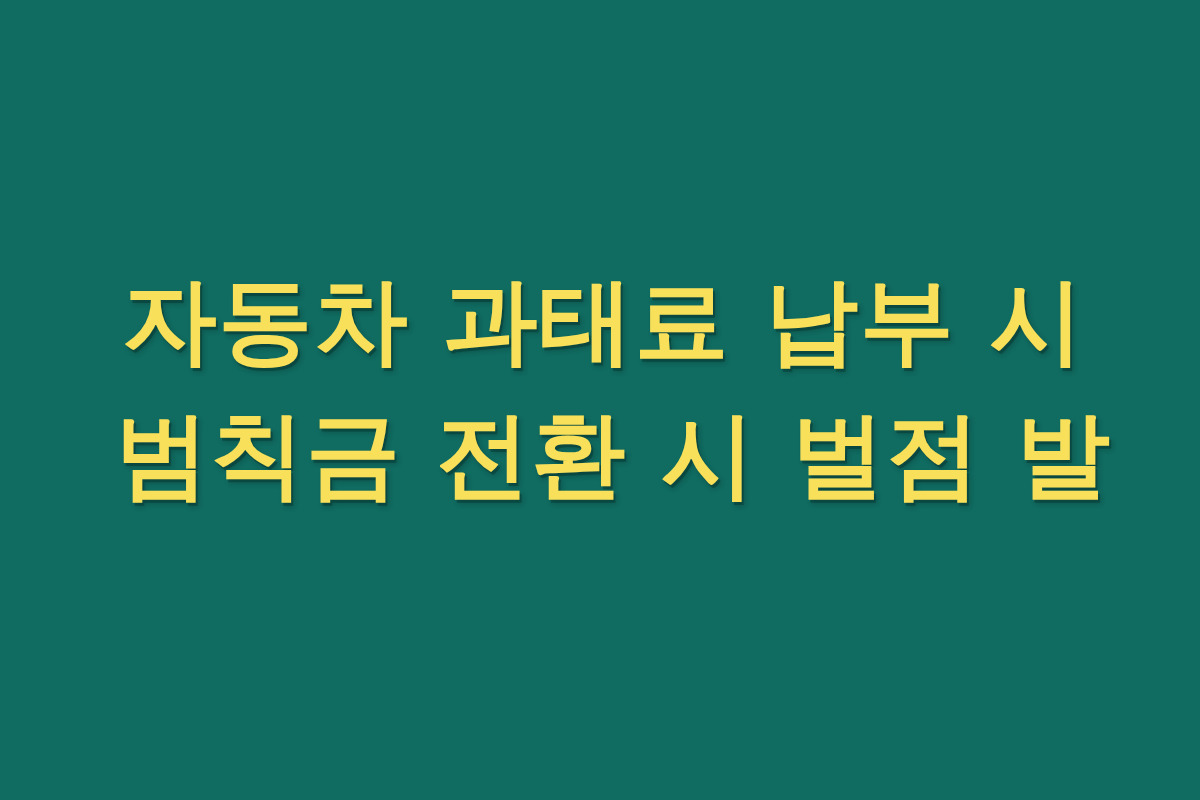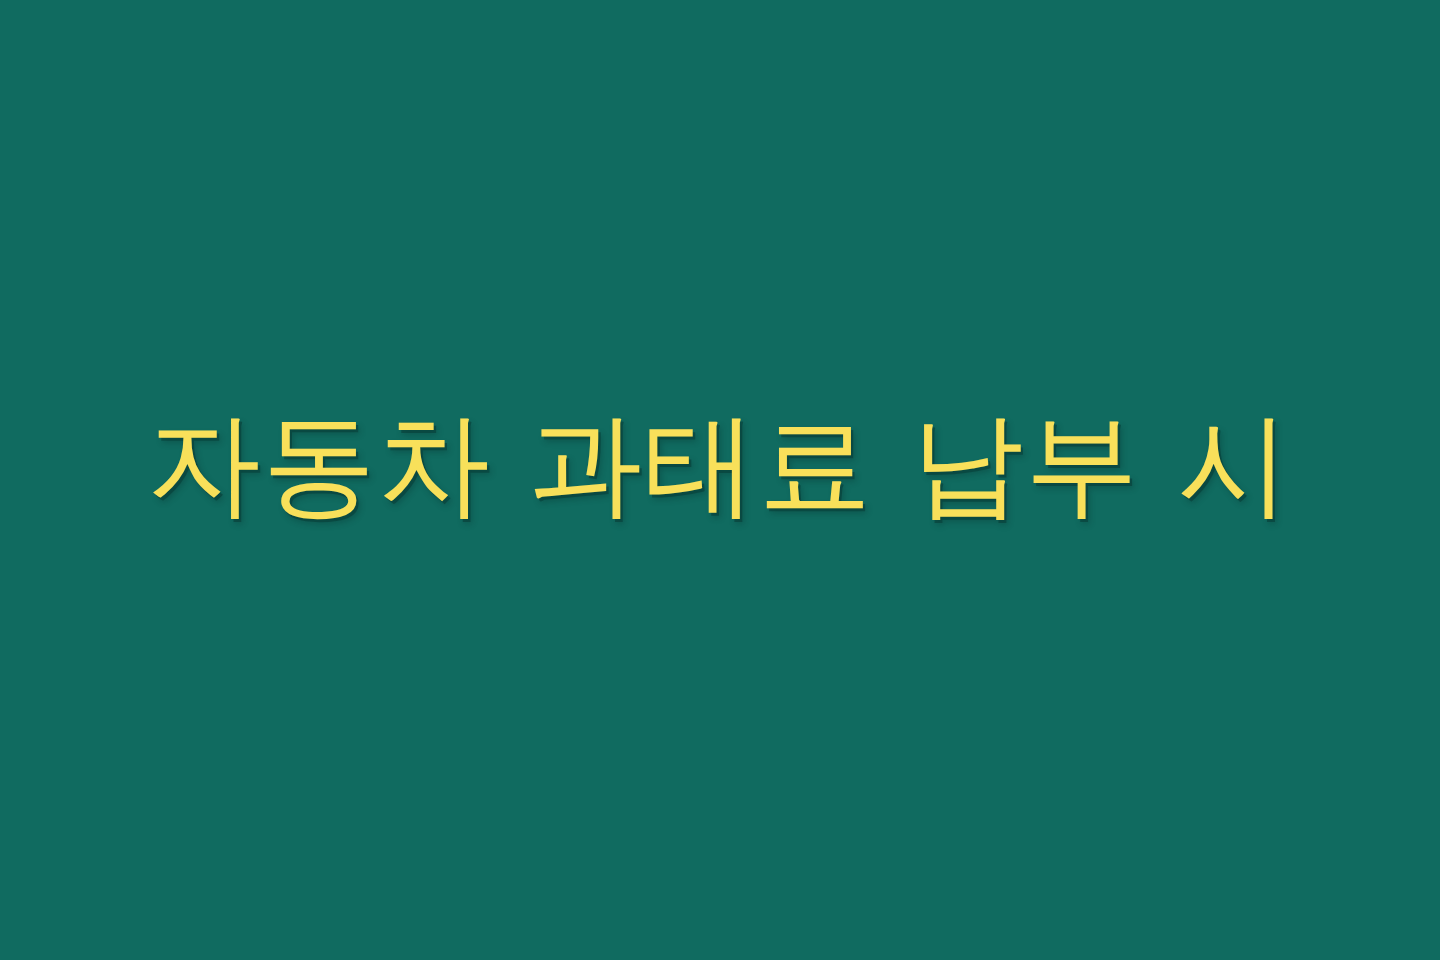--- a/index.html
+++ b/index.html
@@ -33,35 +33,37 @@
     padding: 0 20px;
     box-sizing: border-box;
     
     transform: translateY(-12px);
   }
 
   .title-line {
     display: block;
     color: #F8E05A;
     font-family: "DejaVu Sans", "Liberation Sans", sans-serif;
-    font-weight: 400;
+    font-weight: 700;
     font-size: 94px;
     line-height: 134px;
     letter-spacing: 1.5px;
     white-space: nowrap;
     text-shadow:
       2px 3px 0 rgba(8, 58, 52, 0.55),
       3px 4px 5px rgba(5, 40, 36, 0.30);
+    text-align: right;
   }
 </style>
 </head>
 <body>
 
 <div id="thumbnail-card" style="background: rgb(16, 107, 96);">
 
   <div id="title-block">
 
     <span class="title-line" style="color: rgb(248, 224, 90);">자동차 과태료 납부 시</span>
 
+    <span class="title-line" style="color: rgb(248, 224, 90);">범칙금 전환 시 벌점 발</span>
 
 
   </div>
 </div>
 
 </body></html>

